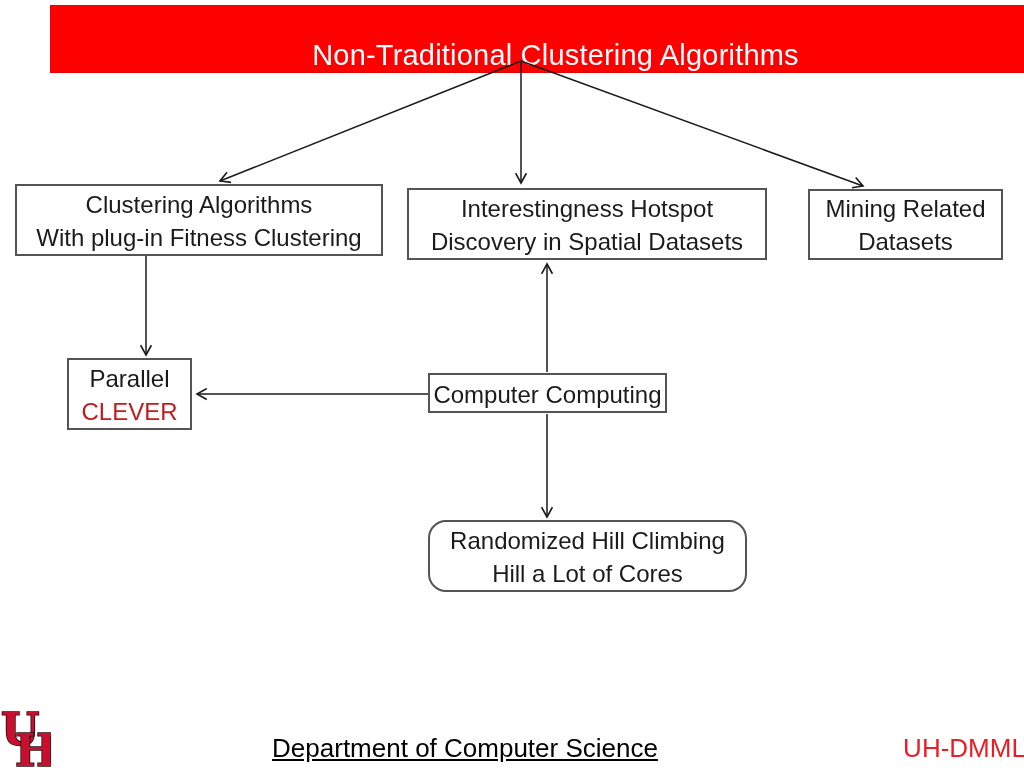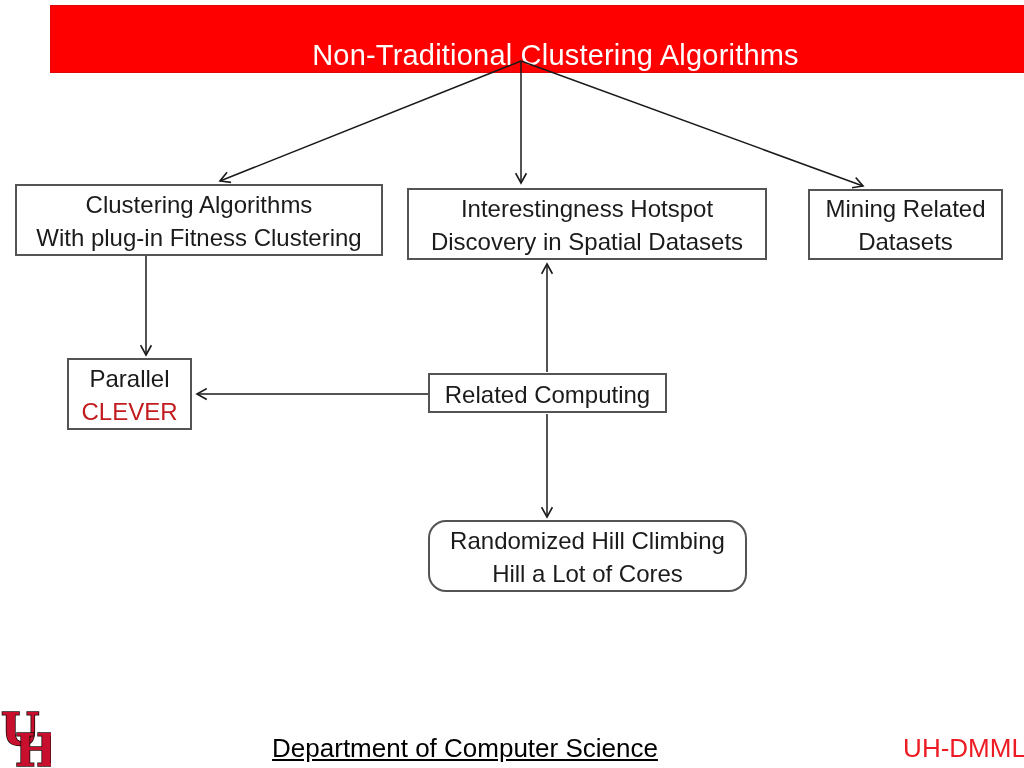--- a/index.html
+++ b/index.html
@@ -61,21 +61,21 @@
     <div>Mining Related</div>
     <div>Datasets</div>
   </div>
 
   <div class="node" id="node-clever">
     <div>Parallel</div>
     <div class="clever-line2" style="color: rgb(194, 27, 30);">CLEVER</div>
   </div>
 
   <div class="node" id="node-pc">
-    <div>Related Computing</div>
+    <div>Computer Computing</div>
   </div>
 
   <div class="node" id="node-rhc">
     <div>Randomized Hill Climbing</div>
     <div>Hill a Lot of Cores</div>
   </div>
 
   <svg class="arrows" width="1024" height="768" viewBox="0 0 1024 768" aria-hidden="true">
     <defs>
       <marker id="ah" viewBox="0 0 12 12" refX="10" refY="6" markerWidth="13" markerHeight="13" markerUnits="userSpaceOnUse" orient="auto">

